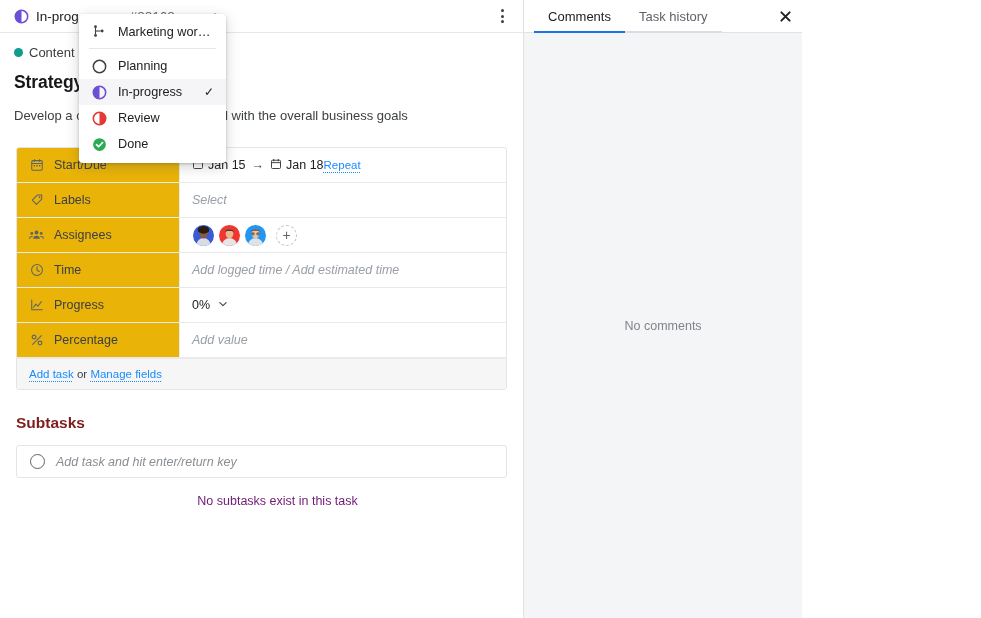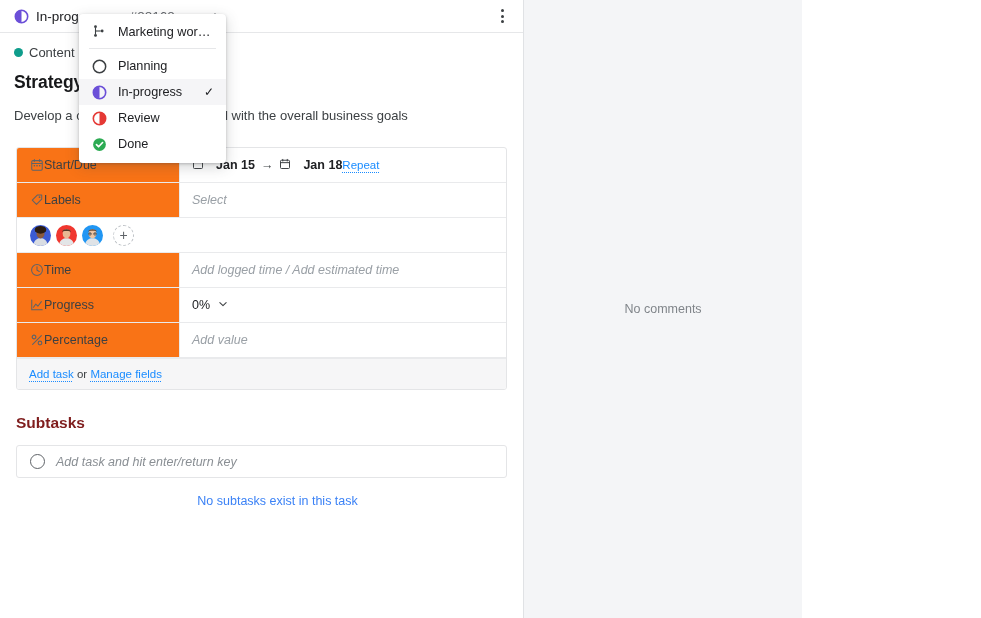--- a/index.html
+++ b/index.html
@@ -70,35 +70,35 @@
     margin: 22px 16px 0 16px;
     border: 1px solid #e4e5e7;
     border-radius: 3px;
     overflow: hidden;
     background: #fff;
   }
   .frow { display: flex; border-bottom: 1px solid #e9eaec; min-height: 34px; }
   .frow:last-of-type { border-bottom: none; }
   .fkey {
     width: 163px; flex: 0 0 163px;
-    background: #f97316;
+    background: #eab308;
     border-right: 1px solid #e9eaec;
-    display: flex; align-items: center; 
+    display: flex; align-items: center; gap: 10px;
     padding: 0 10px 0 12px;
     font-size: 12.5px; color: #3c4043; text-align: center;
   }
   .fval {
     flex: 1; display: flex; align-items: center;
     padding: 0 12px; font-size: 12.5px; color: #3c4043;
     min-height: 34px;
   }
   .fval .ph { color: #9aa0a6; font-style: italic; font-size: 12.5px; }
   .ficon { width: 15px; height: 15px; flex: 0 0 auto; display: flex; align-items: center; justify-content: center; color: #5f6368; }
   .dates { display: flex; align-items: center; gap: 5px; }
-  .date-chunk { display: inline-flex; gap: 12px; color: #202124; font-weight: bold; }
+  .date-chunk { display: inline-flex; gap: 4px; color: #202124; }
   .arrow { color: #3c4043; padding: 0 1px; }
   .link-blue {
     color: #1a8cff; font-size: 11.5px; 
     text-decoration: underline; text-decoration-style: dotted;
     text-underline-offset: 3px; cursor: pointer;
   }
   .avatars { display: flex; align-items: center; gap: 3px; }
   .av {
     width: 23px; height: 23px; border-radius: 50%;
     overflow: hidden; flex: 0 0 auto; position: relative;
@@ -139,21 +139,21 @@
     border: 1px solid #e4e5e7; border-radius: 3px;
     height: 33px; display: flex; align-items: center; gap: 11px;
     padding: 0 13px; background: #fff; cursor: text;
   }
   .circle-empty {
     width: 15px; height: 15px; border-radius: 50%;
     border: 1.6px solid #5f6368; flex: 0 0 auto;
   }
   .subtask-ph { color: #8a8f94; font-style: italic; font-size: 12.5px; }
   .no-subtasks {
-    text-align: center; color: #3b82f6; font-size: 12.5px;
+    text-align: center; color: #701a75; font-size: 12.5px;
     margin-top: 15px;
     padding-left: 32px;
   }
 
   
   .dropdown {
     position: absolute; left: 79px; top: 14px;
     width: 147px;
     background: #fff;
     border-radius: 4px;
@@ -310,20 +310,33 @@
             </svg>
           </span>
           <span>Labels</span>
         </div>
         <div class="fval">
           <span class="ph">Select</span>
         </div>
       </div>
 
       <div class="frow">
+        <div class="fkey">
+          <span class="ficon">
+            <svg viewBox="0 0 18 16" width="15" height="14">
+              <circle cx="9" cy="5" r="2.3" fill="#5f6368"></circle>
+              <path d="M5 12.6 C5 10.3 6.8 8.9 9 8.9 C11.2 8.9 13 10.3 13 12.6 Z" fill="#5f6368"></path>
+              <circle cx="3.4" cy="6.1" r="1.7" fill="#5f6368"></circle>
+              <path d="M0.6 12.6 C0.6 10.8 1.8 9.7 3.4 9.7 C3.8 9.7 4.1 9.8 4.4 9.9" fill="none" stroke="#5f6368" stroke-width="1.3"></path>
+              <circle cx="14.6" cy="6.1" r="1.7" fill="#5f6368"></circle>
+              <path d="M17.4 12.6 C17.4 10.8 16.2 9.7 14.6 9.7 C14.2 9.7 13.9 9.8 13.6 9.9" fill="none" stroke="#5f6368" stroke-width="1.3"></path>
+            </svg>
+          </span>
+          <span>Assignees</span>
+        </div>
         <div class="fval">
           <span class="avatars">
             <span class="av">
               <svg viewBox="0 0 24 24">
                 <rect width="24" height="24" fill="#3b5bd4"></rect>
                 <path d="M4 24 C4 17 8 15 12 15 C16 15 20 17 20 24 Z" fill="#d9dde3"></path>
                 <ellipse cx="12" cy="10" rx="4.6" ry="5.3" fill="#8a5a3c"></ellipse>
                 <path d="M5.6 8.5 C5.6 3.4 18.4 3.4 18.4 8.5 C18.4 5.6 5.6 5.6 5.6 8.5 Z" fill="#2b1c12"></path>
                 <ellipse cx="12" cy="5.5" rx="6.6" ry="4.4" fill="#2b1c12"></ellipse>
               </svg>
@@ -475,18 +488,31 @@
             <path d="M4.8 8.2 L7 10.4 L11.3 5.9" fill="none" stroke="#fff" stroke-width="1.8" stroke-linecap="round" stroke-linejoin="round"></path>
           </svg>
         </span>
         <span>Done</span>
       </div>
     </div>
 
   </div>
 
   <div class="side-pane">
+    <div class="side-tabs">
+      <div class="stab active">
+        <span>Comments</span>
+      </div>
+      <div class="stab idle">
+        <span>Task history</span>
+      </div>
+      <div class="side-close">
+        <svg viewBox="0 0 16 16" width="15" height="15">
+          <path d="M3.6 3.6 L12.4 12.4 M12.4 3.6 L3.6 12.4" stroke="#202124" stroke-width="2.1" stroke-linecap="round"></path>
+        </svg>
+      </div>
+    </div>
     <div class="side-body">
       <span>No comments</span>
     </div>
   </div>
 
 </div>
 
 </body></html>

